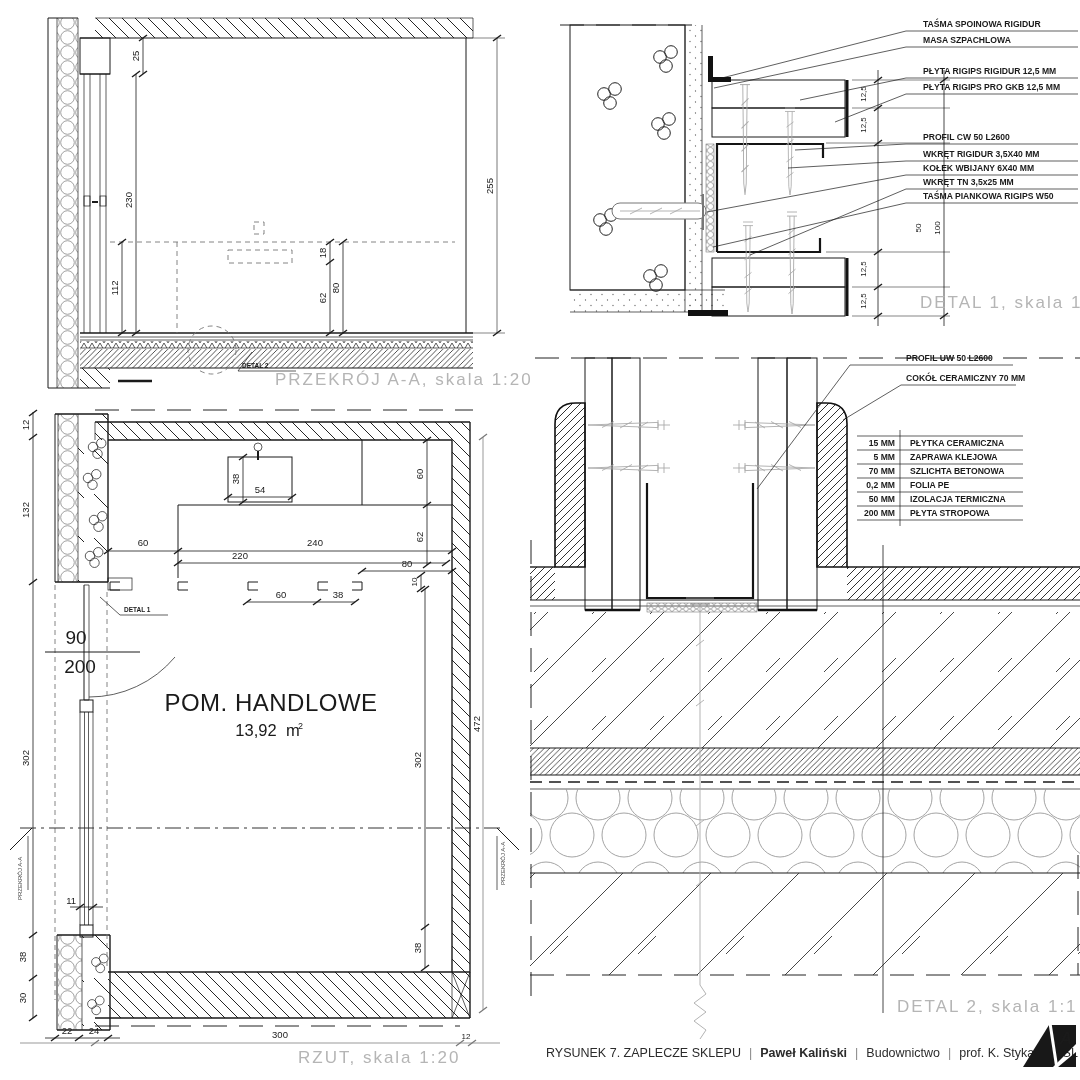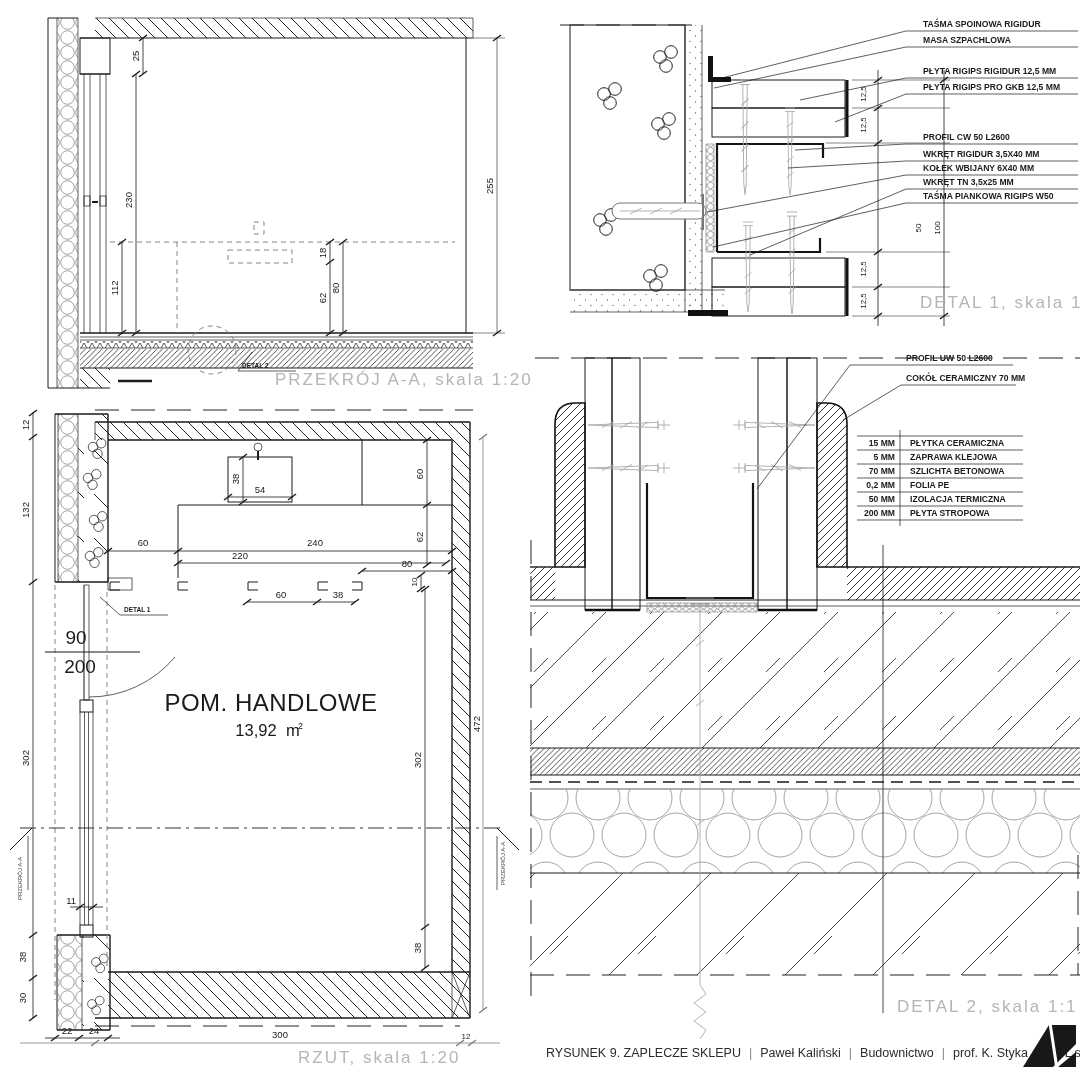--- a/index.html
+++ b/index.html
@@ -24,21 +24,21 @@
   .flag{font-size:6.5px;font-weight:bold}
   .lbl{font-size:8.6px;font-weight:bold}
   .tbl{font-size:8.6px;font-weight:bold}
   .room{font-size:24px;letter-spacing:.5px}
   .area{font-size:16.5px}
   .sup{font-size:9px}
   .door{font-size:19px}
   .mark{font-size:6px;fill:#444}
   .footer{position:absolute;left:546px;top:1046px;font-size:12.5px;color:#2b2b2b;white-space:nowrap}
   .footer .sep{color:#888;margin:0 8px}
-  .footer .b{font-weight:normal}
+  .footer .b{font-weight:bold}
   #logo{position:absolute;left:1020px;top:1016px}
 </style>
 </head>
 <body>
 <div id="stage">
 
 <svg width="1080" height="1080" viewBox="0 0 1080 1080">
 <defs>
   <pattern id="hWall" width="13" height="13" patternUnits="userSpaceOnUse">
           <path d="M0,0 L13,13" stroke="#1a1a1a" stroke-width="0.95"></path>
@@ -521,21 +521,21 @@
     <text class="tbl" text-anchor="end" x="895" y="502">50 MM</text>
     <text class="tbl" x="910" y="502">IZOLACJA TERMICZNA</text>
     <text class="tbl" text-anchor="end" x="895" y="516">200 MM</text>
     <text class="tbl" x="910" y="516">PŁYTA STROPOWA</text>
   </g>
   <text class="cadtitle" x="897" y="1012">DETAL 2, skala 1:1</text>
 </g>
 </svg>
 
 <div class="footer">
-  <span>RYSUNEK 9. ZAPLECZE SKLEPU</span><span class="sep">|</span><span class="b">Paweł Kaliński</span><span class="sep">|</span><span>Budownictwo</span><span class="sep">|</span><span>prof. K. Styka</span><span class="sep">|</span><span>NSL sem. III</span>
+  <span>RYSUNEK 7. ZAPLECZE SKLEPU</span><span class="sep">|</span><span class="b">Paweł Kaliński</span><span class="sep">|</span><span>Budownictwo</span><span class="sep">|</span><span>prof. K. Styka</span><span class="sep">|</span><span>NSL sem. III</span>
 </div>
 
 <svg id="logo" width="56" height="56" viewBox="0 0 56 56">
   <polygon points="3,51 29,9 56,9 56,28 33,51" fill="#181818"></polygon>
   <polygon points="38,51 56,36 56,51" fill="#181818"></polygon>
   <line x1="30" y1="7" x2="37" y2="53" stroke="#fff" stroke-width="3"></line>
   <text x="46" y="28" text-anchor="middle" font-size="17" font-weight="bold" font-style="italic" fill="#fff" font-family="Liberation Serif, serif">A</text>
 </svg>
 
 </div>

